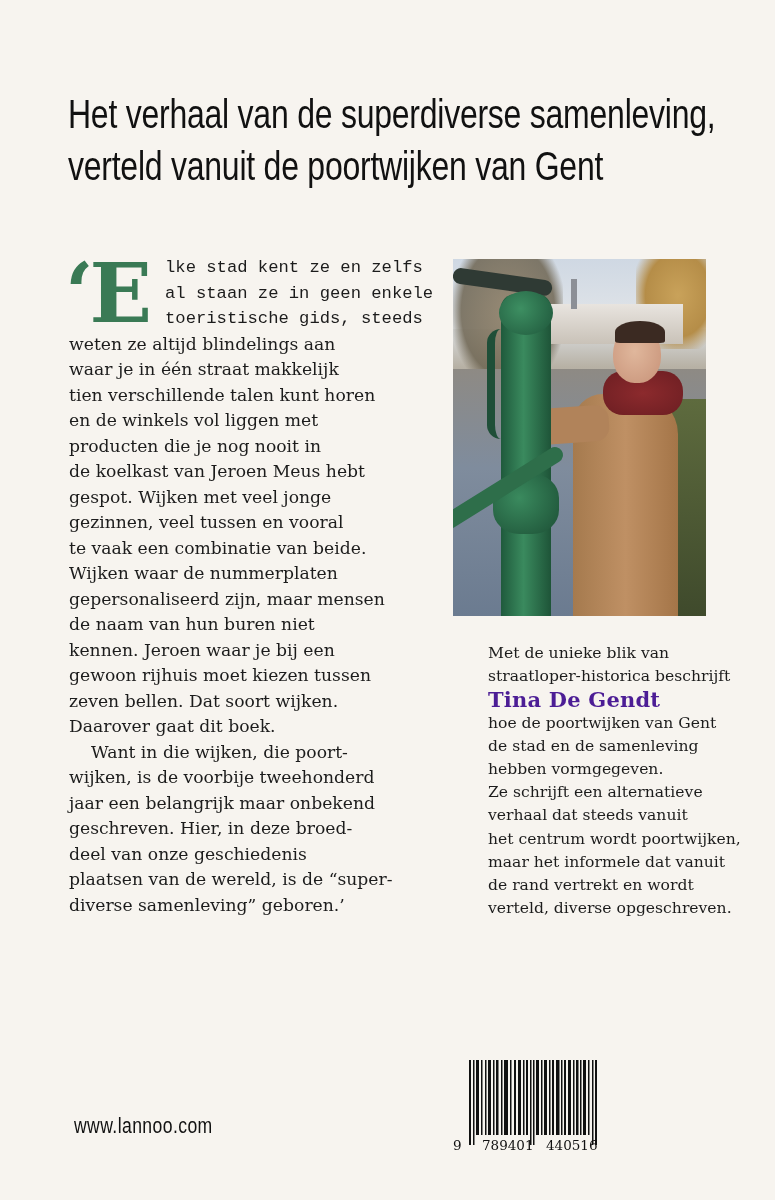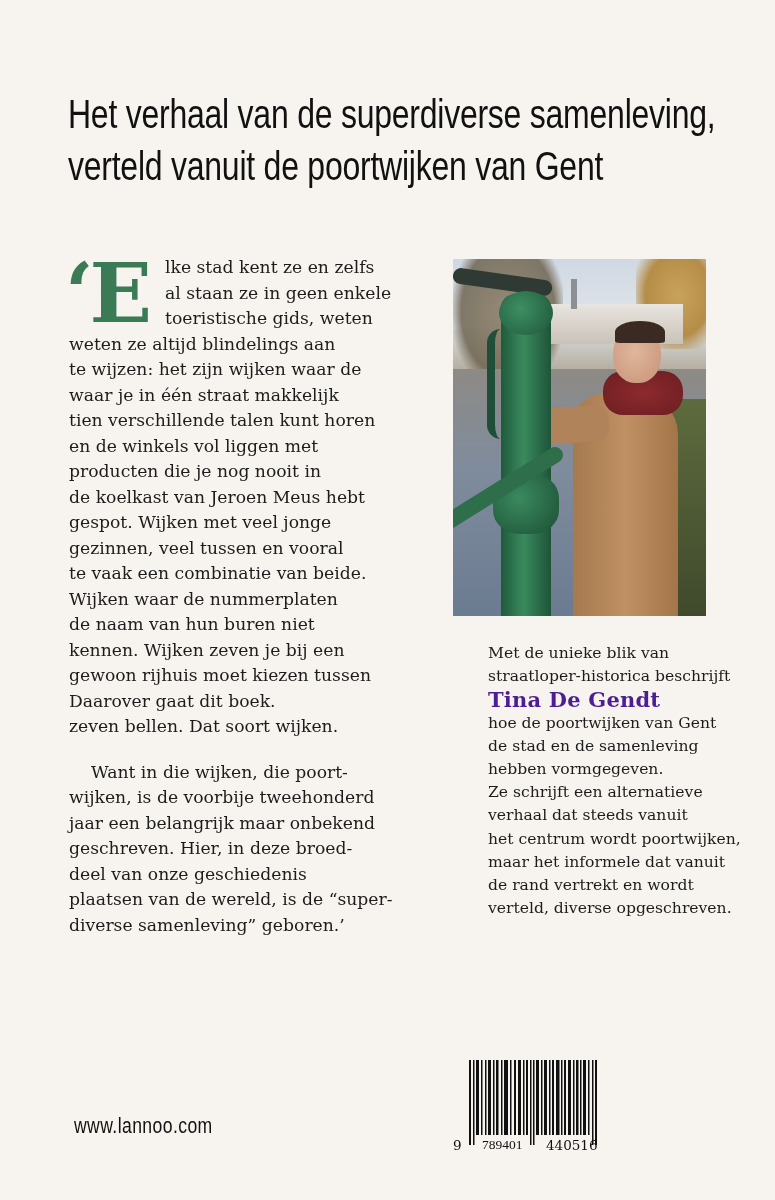--- a/index.html
+++ b/index.html
@@ -28,32 +28,32 @@
     .body-text {
       position: absolute;
       left: 69px; top: 255px;
       width: 360px;
       font-family: "DejaVu Serif", serif;
       font-size: 17.2px;
       line-height: 25.5px;
       color: #1c1c1c;
     }
     .body-text .line { white-space: nowrap; display: block; height: 25.5px; }
-    .body-text .indent { padding-left: 22px; margin-top: 20px; }
+    .body-text .indent { padding-left: 22px; }
     .dropcap {
       position: absolute;
       left: -4px; top: 2px;
       font-family: "DejaVu Serif", serif;
       font-weight: bold;
       color: #3a7a55;
       font-size: 82px;
       line-height: 72px;
       letter-spacing: -4px;
     }
-    .dropcap-lines .line { padding-left: 96px; }
+    .dropcap-lines .line { padding-left: 96px; font-family: Liberation Mono, monospace; }
 
     .photo {
       position: absolute;
       left: 453px; top: 259px;
       width: 253px; height: 357px;
       overflow: hidden;
       background: linear-gradient(180deg, #c9d3df 0%, #dfe3e6 18%, #b8b2a6 30%, #8f8a80 45%, #7e8a98 65%, #6c7b8e 100%);
     }
     .photo .sky { position:absolute; left:0; top:0; width:100%; height:70px; background: linear-gradient(180deg,#cfd8e3,#e3e6e9); }
     .photo .trees-left { position:absolute; left:0; top:0; width:110px; height:130px; background: radial-gradient(ellipse at 50% 40%, #8a7a60 0%, #6e6552 60%, transparent 75%); opacity:.85; }
@@ -123,38 +123,38 @@
 <div class="headline">
   <div>Het verhaal van de superdiverse samenleving,</div>
   <div>verteld vanuit de poortwijken van Gent</div>
 </div>
 
 <div class="body-text">
   <span class="dropcap">‘E</span>
   <div class="dropcap-lines">
     <span class="line">lke stad kent ze en zelfs</span>
     <span class="line">al staan ze in geen enkele</span>
-    <span class="line">toeristische gids, weten</span>
+    <span class="line">toeristische gids, steeds</span>
   </div>
   <span class="line">weten ze altijd blindelings aan</span>
-  <span class="line">te wijzen: het zijn wijken waar de</span>
   <span class="line">waar je in één straat makkelijk</span>
   <span class="line">tien verschillende talen kunt horen</span>
   <span class="line">en de winkels vol liggen met</span>
   <span class="line">producten die je nog nooit in</span>
   <span class="line">de koelkast van Jeroen Meus hebt</span>
   <span class="line">gespot. Wijken met veel jonge</span>
   <span class="line">gezinnen, veel tussen en vooral</span>
   <span class="line">te vaak een combinatie van beide.</span>
   <span class="line">Wijken waar de nummerplaten</span>
+  <span class="line">gepersonaliseerd zijn, maar mensen</span>
   <span class="line">de naam van hun buren niet</span>
-  <span class="line">kennen. Wijken zeven je bij een</span>
+  <span class="line">kennen. Jeroen waar je bij een</span>
   <span class="line">gewoon rijhuis moet kiezen tussen</span>
+  <span class="line">zeven bellen. Dat soort wijken.</span>
   <span class="line">Daarover gaat dit boek.</span>
-  <span class="line">zeven bellen. Dat soort wijken.</span>
   <span class="line indent">Want in die wijken, die poort-</span>
   <span class="line">wijken, is de voorbije tweehonderd</span>
   <span class="line">jaar een belangrijk maar onbekend</span>
   <span class="line">geschreven. Hier, in deze broed-</span>
   <span class="line">deel van onze geschiedenis</span>
   <span class="line">plaatsen van de wereld, is de “super-</span>
   <span class="line">diverse samenleving” geboren.’</span>
 </div>
 
 <div class="photo" aria-label="author-portrait-by-canal-railing">
@@ -228,14 +228,14 @@
       <rect x="124" y="0" width="2.5" height="75"></rect>
         <rect x="128" y="0" width="1.5" height="75"></rect>
       <rect x="131" y="0" width="3" height="75"></rect>
         <rect x="136" y="0" width="1.5" height="75"></rect>
       <rect x="140" y="0" width="1.5" height="85"></rect>
         <rect x="143" y="0" width="2" height="85"></rect>
     </g>
   </svg>
 </div>
 <span class="isbn" style="left:453px;">9</span>
-<span class="isbn" style="left:482px;font-family:Liberation Serif, serif;">789401</span>
+<span class="isbn" style="left:482px;">789401</span>
 <span class="isbn" style="left:546px;text-align:center;">440516</span>
 
 </body></html>

